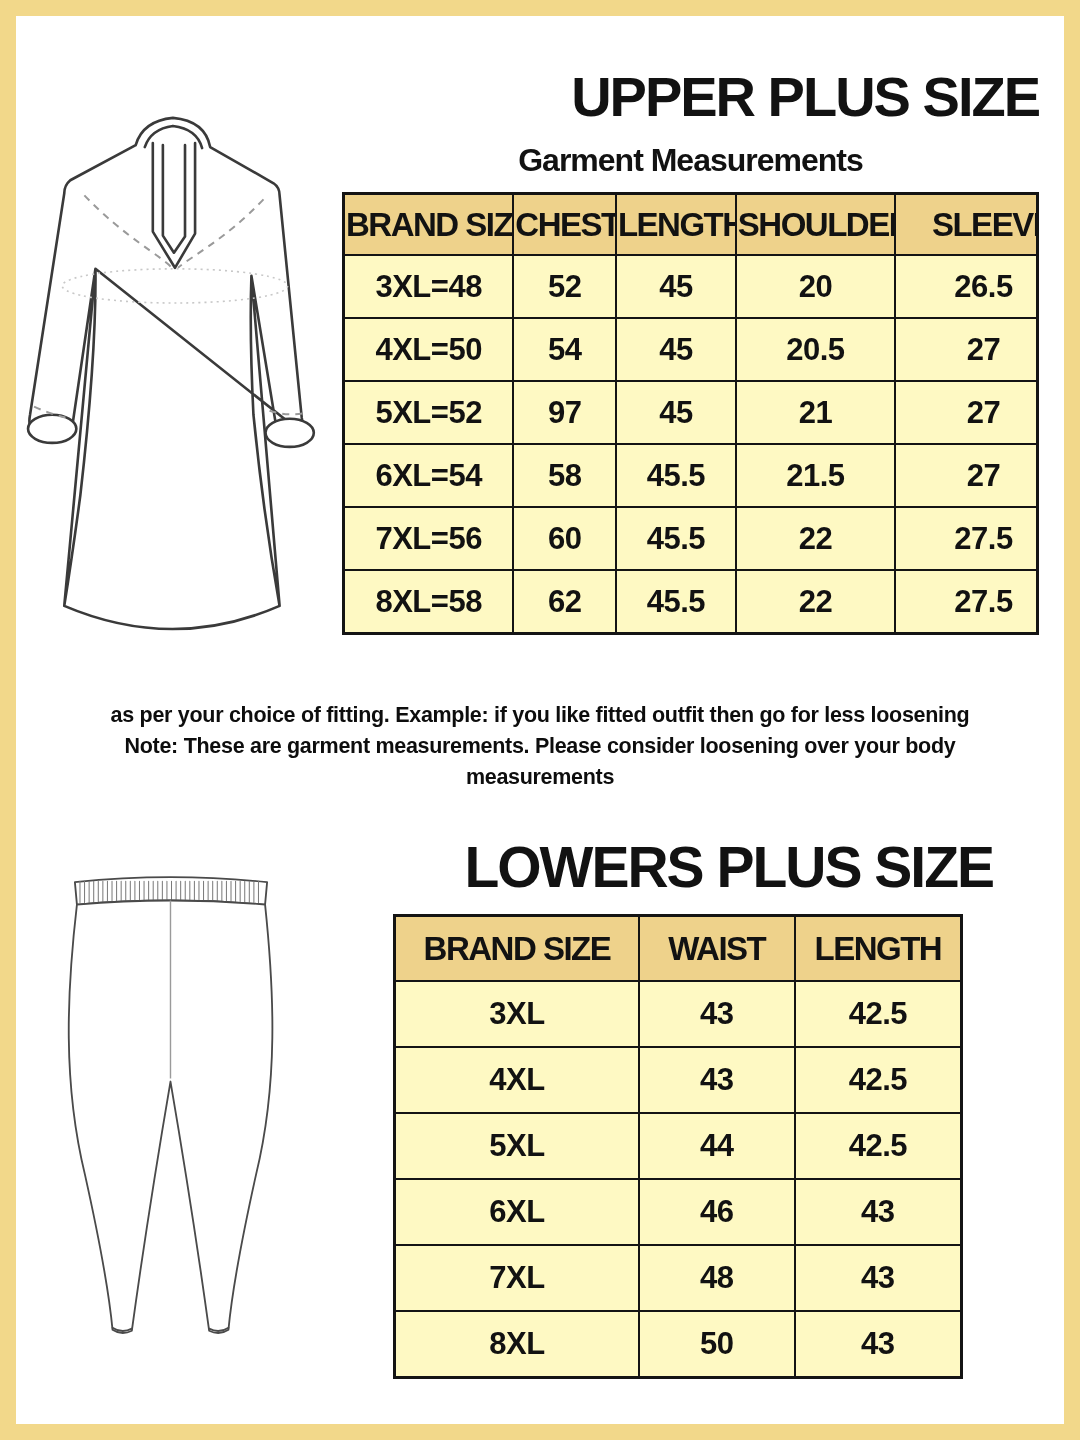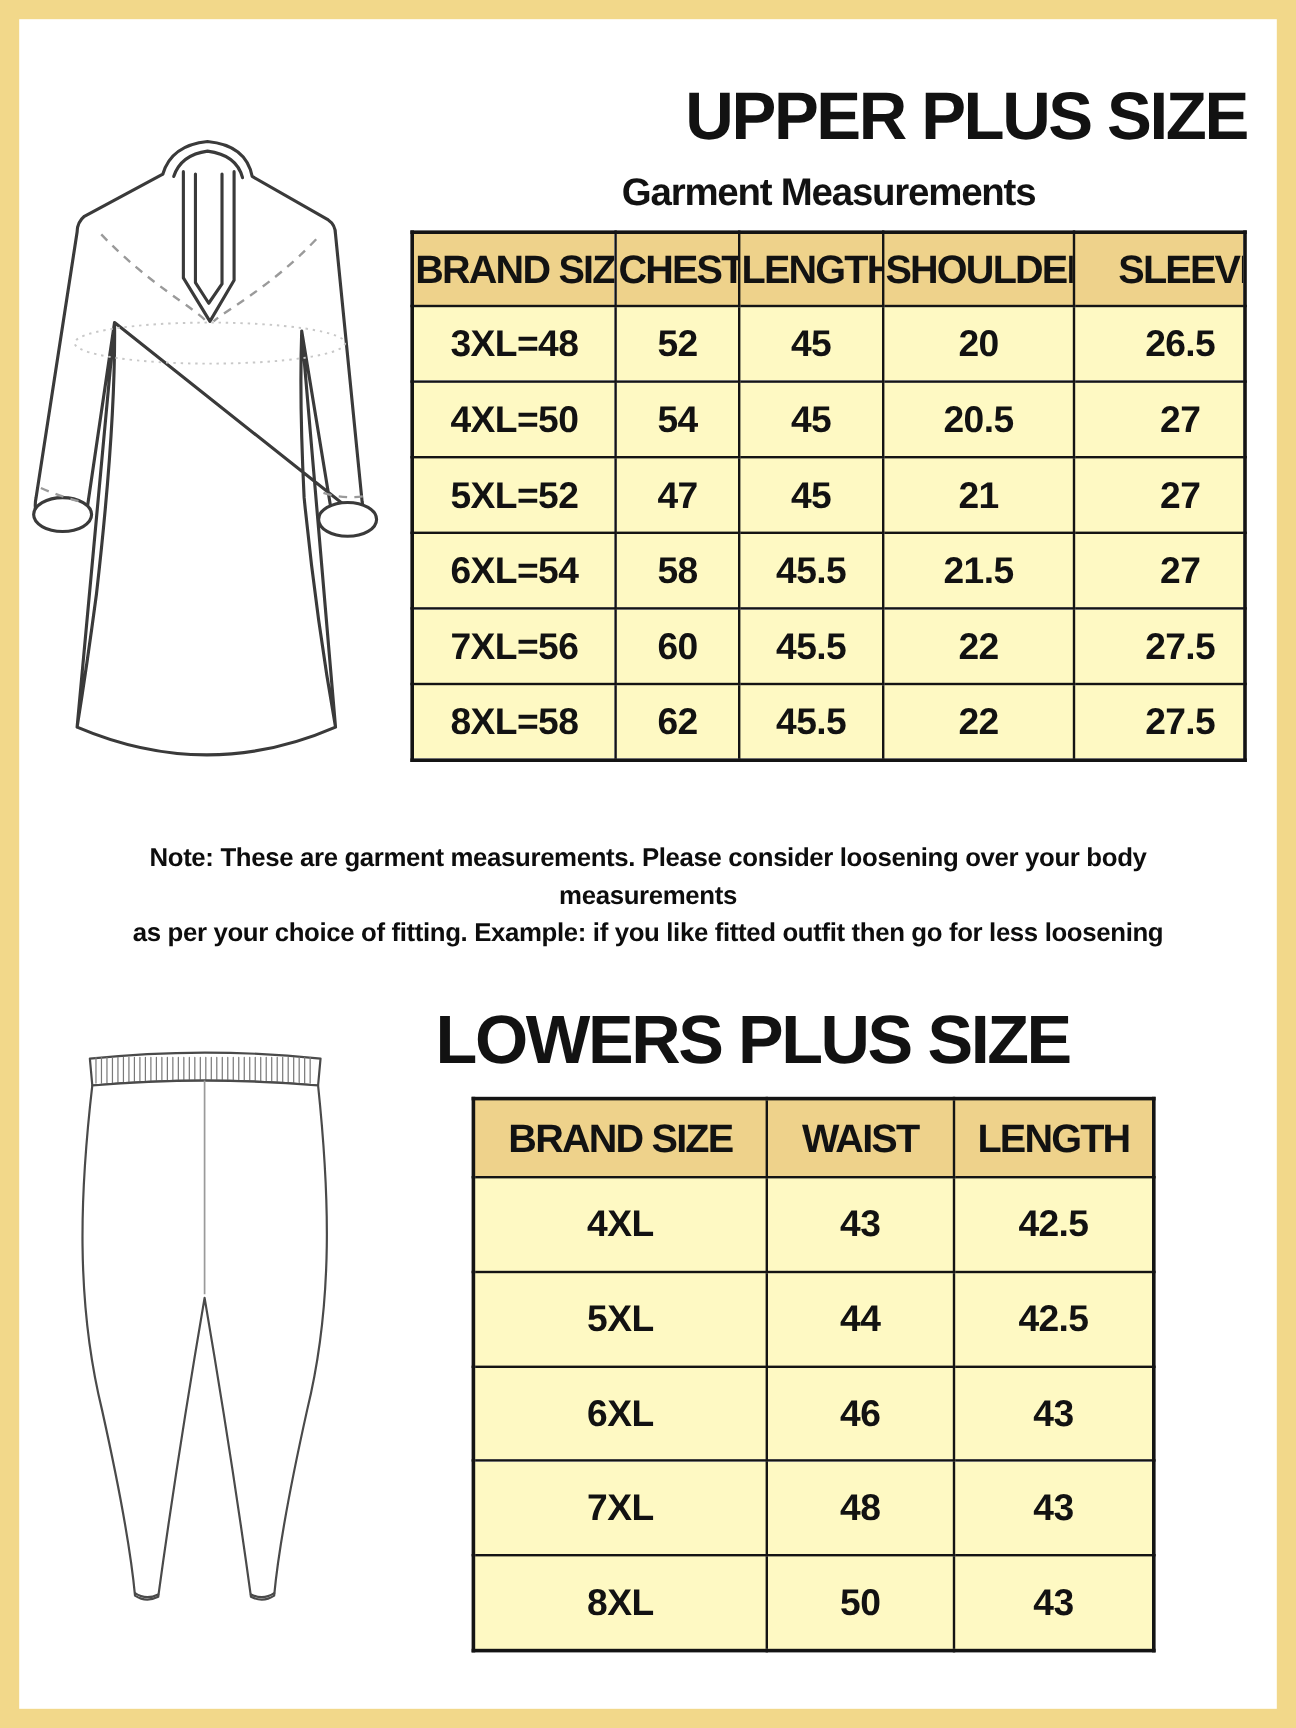--- a/index.html
+++ b/index.html
@@ -18,21 +18,21 @@
   .upper-title{
     position:absolute;left:342px;top:64px;width:697px;
     text-align:right;font-size:56px;letter-spacing:-2px;
   }
   .upper-subtitle{
     position:absolute;left:342px;top:142px;width:697px;
     text-align:center;font-size:32px;letter-spacing:-1px;
   }
   .lowers-title{
     position:absolute;left:363px;top:834px;width:630px;
-    text-align:left;font-size:57px;letter-spacing:-2px;
+    text-align:right;font-size:57px;letter-spacing:-2px;
   }
   
   table{
     border-collapse:collapse;table-layout:fixed;
     position:absolute;
   }
   th,td{
     border:2px solid #141414;
     text-align:center;vertical-align:middle;
     overflow:hidden;white-space:nowrap;
@@ -145,21 +145,21 @@
       </tr>
       <tr>
         <td>4XL=50</td>
         <td>54</td>
         <td>45</td>
         <td>20.5</td>
         <td>27</td>
       </tr>
       <tr>
         <td>5XL=52</td>
-        <td>47</td>
+        <td>97</td>
         <td>45</td>
         <td>21</td>
         <td>27</td>
       </tr>
       <tr>
         <td>6XL=54</td>
         <td>58</td>
         <td>45.5</td>
         <td>21.5</td>
         <td>27</td>
@@ -175,22 +175,22 @@
         <td>8XL=58</td>
         <td>62</td>
         <td>45.5</td>
         <td>22</td>
         <td>27.5</td>
       </tr>
     </tbody>
   </table>
 
 <div class="note">
+  <div>as per your choice of fitting. Example: if you like fitted outfit then go for less loosening</div>
   <div>Note: These are garment measurements. Please consider loosening over your body measurements</div>
-  <div>as per your choice of fitting. Example: if you like fitted outfit then go for less loosening</div>
 </div>
 
 <div class="lowers-title">LOWERS PLUS SIZE</div>
 
 <div class="pants-wrap">
   <svg viewBox="0 0 225 470">
     <g fill="#ffffff" stroke="#4a4a4a" stroke-width="1.8" stroke-linejoin="round" stroke-linecap="round">
 
       <path d="M18,12 Q112,2 207,12 L205,34 Q112,26 20,34 Z"></path>
       <path d="M23.0 11 L23.0 32 M27.5 11 L27.5 32 M32.0 11 L32.0 32 M36.5 11 L36.5 32 M41.0 11 L41.0 32 M45.5 11 L45.5 32 M50.0 11 L50.0 32 M54.5 11 L54.5 32 M59.0 11 L59.0 32 M63.5 11 L63.5 32 M68.0 11 L68.0 32 M72.5 11 L72.5 32 M77.0 11 L77.0 32 M81.5 11 L81.5 32 M86.0 11 L86.0 32 M90.5 11 L90.5 32 M95.0 11 L95.0 32 M99.5 11 L99.5 32 M104.0 11 L104.0 32 M108.5 11 L108.5 32 M113.0 11 L113.0 32 M117.5 11 L117.5 32 M122.0 11 L122.0 32 M126.5 11 L126.5 32 M131.0 11 L131.0 32 M135.5 11 L135.5 32 M140.0 11 L140.0 32 M144.5 11 L144.5 32 M149.0 11 L149.0 32 M153.5 11 L153.5 32 M158.0 11 L158.0 32 M162.5 11 L162.5 32 M167.0 11 L167.0 32 M171.5 11 L171.5 32 M176.0 11 L176.0 32 M180.5 11 L180.5 32 M185.0 11 L185.0 32 M189.5 11 L189.5 32 M194.0 11 L194.0 32 M198.5 11 L198.5 32 " stroke="#7a7a7a" stroke-width="1" fill="none"></path>
@@ -218,20 +218,25 @@
 <table class="lowers-table">
     <thead>
       <tr>
         <th>BRAND SIZE</th>
         <th>WAIST</th>
         <th>LENGTH</th>
       </tr>
     </thead>
     <tbody>
       <tr>
+        <td>3XL</td>
+        <td>43</td>
+        <td>42.5</td>
+      </tr>
+      <tr>
         <td>4XL</td>
         <td>43</td>
         <td>42.5</td>
       </tr>
       <tr>
         <td>5XL</td>
         <td>44</td>
         <td>42.5</td>
       </tr>
       <tr>

